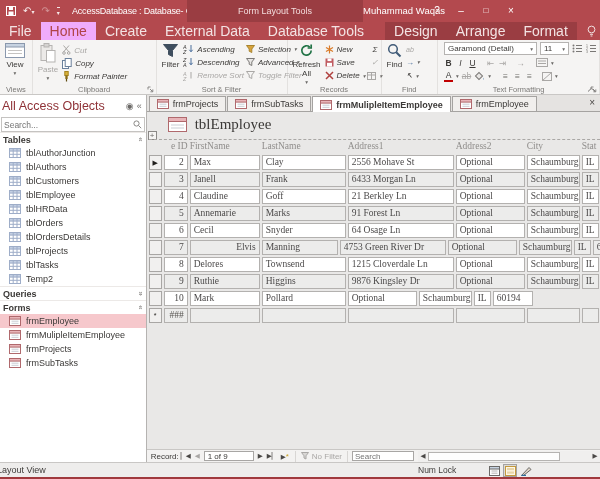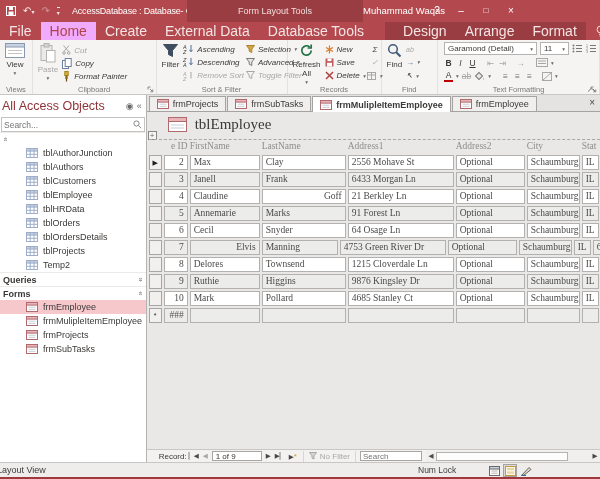--- a/index.html
+++ b/index.html
@@ -15,21 +15,21 @@
   .qat-custom{border-top:1px solid #f6e8e8;font-size:6px;padding-top:1px;color:#f6e8e8;}
   .tb-title{position:absolute;left:72px;top:0;width:118px;line-height:22px;font-size:9px;letter-spacing:-.2px;color:#fff;white-space:nowrap;overflow:hidden;}
   .tb-context{position:absolute;left:187px;top:0;width:176px;height:22px;background:#9a3d42;color:#f3dcdc;font-size:9px;line-height:22px;text-align:center;}
   .tb-user{position:absolute;left:363px;top:0;line-height:22px;font-size:9.5px;color:#fff;}
   .tb-btn{position:absolute;top:0;width:18px;height:22px;line-height:22px;text-align:center;color:#fff;font-size:10px;}
 
   
   .tabrow{position:absolute;top:22px;left:0;width:600px;height:18px;background:#b3494e;display:flex;align-items:stretch;}
   .rtab{line-height:18px;padding:0 9px;font-size:14px;color:#f3e3e3;white-space:nowrap;}
   .rtab.active{background:#f0abfc;color:#b04347;}
-  .ctxseg{display:flex;background:#9a3d42;margin-left:12px;padding-left:9px;}
+  .ctxseg{display:flex;background:#9a3d42;margin-left:12px;}
   .tellme{display:flex;align-items:center;gap:5px;color:#f3e3e3;font-size:9.5px;margin-left:10px;white-space:nowrap;}
 
   
   .ribbon{position:absolute;top:40px;left:0;width:600px;height:55px;background:#f5f4f3;border-bottom:1px solid #c9c7c5;display:flex;}
   .grp{position:relative;height:100%;border-right:1px solid #e3e1df;padding:2px 2px 12px 3px;display:flex;gap:2px;}
   .grp-label{position:absolute;bottom:0;left:0;right:0;text-align:center;font-size:7.5px;color:#7a7876;}
   .launcher{position:absolute;right:2px;bottom:1px;}
   .big{display:flex;flex-direction:column;align-items:center;justify-content:flex-start;font-size:8px;color:#3b3937;padding:1px 2px;text-align:center;line-height:9px;}
   .big .ic{margin-bottom:2px;}
   .smcol{display:flex;flex-direction:column;justify-content:flex-start;gap:1px;padding-top:1px;font-style:italic;}
@@ -50,21 +50,21 @@
   .nav-head{height:22px;display:flex;align-items:center;padding:0 4px;}
   .nav-title{font-size:12.5px;color:#8f3237;margin-left:-2px;white-space:nowrap;flex:1;}
   .nav-head .g{font-size:9px;color:#6b6967;margin-left:3px;}
   .nav-search{height:15px;margin:0 1px;border:1px solid #c5c3c1;background:#fff;display:flex;align-items:center;}
   .nav-search input{border:none;outline:none;flex:1;font-size:8.5px;color:#7a7876;padding:0 2px;min-width:0;}
   .nav-sec{height:14px;display:flex;align-items:center;padding:0 3px;font-size:9px;font-weight:bold;color:#3b3937;border-top:1px solid #ece9e7;}
   .nav-sec-label{flex:1;}
   .nav-chev{font-size:8px;color:#8a8886;display:inline-block;}
   .nav-chev.up{transform:rotate(90deg);}
   .nav-chev.down{transform:rotate(-90deg);}
-  .nav-item{height:14px;display:flex;align-items:center;gap:5px;padding-left:26px;font-size:9px;color:#3b3937;white-space:nowrap;}
+  .nav-item{height:14px;display:flex;align-items:center;gap:5px;padding-left:9px;font-size:9px;color:#3b3937;white-space:nowrap;}
   .nav-item.sel{background:#f6c8cc;}
 
   
   .docarea{position:relative;width:470px;height:100%;background:#e9e8e7;}
   .dtabbar{position:absolute;top:0;left:0;right:0;height:17px;background:#e5e3e1;border-bottom:1px solid #a5a3a1;display:flex;align-items:stretch;padding-left:2px;}
   .dtab{display:flex;align-items:center;gap:4px;padding:0 7px;font-size:9px;color:#3b3937;background:#f1efed;border:1px solid #a5a3a1;border-bottom:none;margin-right:1px;margin-top:1px;white-space:nowrap;}
   .dtab.active{background:#fff;font-weight:bold;position:relative;z-index:2;margin-bottom:-1px;}
   .dtab-close{position:absolute;right:5px;top:2px;font-size:10px;color:#4a4846;}
   .doccontent{position:absolute;top:17px;bottom:13px;left:0;right:0;overflow:hidden;}
   .form-title{position:absolute;top:4px;left:21px;display:flex;align-items:center;gap:8px;}
@@ -75,21 +75,21 @@
   .shcell{font-family:Liberation Serif, serif;font-size:9.5px;color:#8f8d8b;overflow:hidden;white-space:nowrap;flex:none;}
   .shcell.c0{text-align:right;}
   .srow{display:flex;gap:2px;margin-top:2px;height:15px;}
   .selcell{width:13px;flex:none;border:1px solid #a8a6a4;background:#f1f0ef;font-size:7px;line-height:13px;text-align:center;color:#1f1d1b;}
   .scell{flex:none;border:1px solid #b3b1af;background:#fff;font-family:"Liberation Serif",serif;font-size:9.5px;line-height:13px;color:#4b4949;padding:0 3px;white-space:nowrap;overflow:hidden;}
   .srow.alt .scell{background:#ececeb;}
   .scell.c0{text-align:right;}
   .newrow .scell.c0{color:#55524f;}
 
   
-  .recbar{position:absolute;bottom:0;left:0;right:0;height:13px;background:#f3f2f1;border-top:1px solid #c9c7c5;display:flex;align-items:center;font-size:8px;color:#3b3937;padding-left:12px;white-space:nowrap;}
+  .recbar{position:absolute;bottom:0;left:0;right:0;height:13px;background:#f3f2f1;border-top:1px solid #c9c7c5;display:flex;align-items:center;font-size:8px;color:#3b3937;padding-left:4px;white-space:nowrap;}
   .recbar .nbtn{font-size:6.5px;color:#4a4846;padding:0 2px;}
   .recbar .nbtn .bar{font-size:6.5px;}
   .rec-pos{width:50px;height:10px;border:1px solid #a8a6a4;background:#fff;font-size:8px;line-height:9px;padding-left:3px;margin:0 2px;}
   .rec-filter{display:flex;align-items:center;gap:3px;margin:0 4px;border-left:1px solid #d8d6d4;border-right:1px solid #d8d6d4;padding:0 5px;height:11px;}
   .rec-search{width:62px;height:10px;border:1px solid #a8a6a4;background:#fff;font-size:8px;padding:0 2px;outline:none;}
   .hscroll{flex:1;display:flex;align-items:center;height:11px;margin-left:4px;background:#f0efee;}
   .harrow{width:10px;text-align:center;font-size:6.5px;color:#4a4846;flex:none;}
   .hthumb{width:132px;height:9px;background:#fdfdfd;border:1px solid #b5b3b1;flex:none;}
   .htrack{flex:1;}
   .star{color:#c9a227;font-size:8px;}
@@ -477,20 +477,21 @@
         <input placeholder="Search..." style="">
         <span class="ic" style="padding-right:2px">
             <svg width="9" height="9">
               <circle cx="3.5" cy="3.5" r="2.6" fill="none" stroke="#8a8886"></circle>
               <line x1="5.5" y1="5.5" x2="8.2" y2="8.2" stroke="#8a8886"></line>
             </svg>
           </span>
       </div>
       <div>
           <div class="nav-sec">
+            <span class="nav-sec-label">Tables</span>
             <span class="nav-chev up">«</span>
           </div>
           <div class="nav-item">
             <span class="ic">
               <svg width="12" height="10">
                 <rect x="0.5" y="0.5" width="11" height="9" fill="#fff" stroke="#9eadc8"></rect>
                 <rect x="0.5" y="0.5" width="11" height="2.6" fill="#c3cfe3" stroke="#9eadc8"></rect>
                 <line x1="4.2" y1="0.5" x2="4.2" y2="9.5" stroke="#9eadc8"></line>
                 <line x1="8" y1="0.5" x2="8" y2="9.5" stroke="#9eadc8"></line>
                 <line x1="0.5" y1="6.3" x2="11.5" y2="6.3" stroke="#9eadc8"></line>
@@ -574,20 +575,32 @@
             <span class="ic">
               <svg width="12" height="10">
                 <rect x="0.5" y="0.5" width="11" height="9" fill="#fff" stroke="#9eadc8"></rect>
                 <rect x="0.5" y="0.5" width="11" height="2.6" fill="#c3cfe3" stroke="#9eadc8"></rect>
                 <line x1="4.2" y1="0.5" x2="4.2" y2="9.5" stroke="#9eadc8"></line>
                 <line x1="8" y1="0.5" x2="8" y2="9.5" stroke="#9eadc8"></line>
                 <line x1="0.5" y1="6.3" x2="11.5" y2="6.3" stroke="#9eadc8"></line>
               </svg>
             </span>
             <span>tblProjects</span>
+          </div>
+          <div class="nav-item">
+            <span class="ic">
+              <svg width="12" height="10">
+                <rect x="0.5" y="0.5" width="11" height="9" fill="#fff" stroke="#9eadc8"></rect>
+                <rect x="0.5" y="0.5" width="11" height="2.6" fill="#c3cfe3" stroke="#9eadc8"></rect>
+                <line x1="4.2" y1="0.5" x2="4.2" y2="9.5" stroke="#9eadc8"></line>
+                <line x1="8" y1="0.5" x2="8" y2="9.5" stroke="#9eadc8"></line>
+                <line x1="0.5" y1="6.3" x2="11.5" y2="6.3" stroke="#9eadc8"></line>
+              </svg>
+            </span>
+            <span>tblTasks</span>
           </div>
           <div class="nav-item">
             <span class="ic">
               <svg width="12" height="10">
                 <rect x="0.5" y="0.5" width="11" height="9" fill="#fff" stroke="#9eadc8"></rect>
                 <rect x="0.5" y="0.5" width="11" height="2.6" fill="#c3cfe3" stroke="#9eadc8"></rect>
                 <line x1="4.2" y1="0.5" x2="4.2" y2="9.5" stroke="#9eadc8"></line>
                 <line x1="8" y1="0.5" x2="8" y2="9.5" stroke="#9eadc8"></line>
                 <line x1="0.5" y1="6.3" x2="11.5" y2="6.3" stroke="#9eadc8"></line>
               </svg>
@@ -742,21 +755,21 @@
                 <span class="scell c3" style="width: 106px;">6433 Morgan Ln</span>
                 <span class="scell c4" style="width: 69px;">Optional</span>
                 <span class="scell c5" style="width: 53px;">Schaumburg</span>
                 <span class="scell c6" style="width: 17px;">IL</span>
                 <span class="scell c7" style="width: 40px;">60193</span>
               </div>
               <div class="srow">
                 <span class="selcell"></span>
                 <span class="scell c0" style="width: 24px;">4</span>
                 <span class="scell c1" style="width: 70px;">Claudine</span>
-                <span class="scell c2" style="width: 84px; text-align: right;">Goff</span>
+                <span class="scell c2" style="width: 84px;">Goff</span>
                 <span class="scell c3" style="width: 106px;">21 Berkley Ln</span>
                 <span class="scell c4" style="width: 69px;">Optional</span>
                 <span class="scell c5" style="width: 53px;">Schaumburg</span>
                 <span class="scell c6" style="width: 17px;">IL</span>
                 <span class="scell c7" style="width: 40px;">60193</span>
               </div>
               <div class="srow alt">
                 <span class="selcell"></span>
                 <span class="scell c0" style="width: 24px;">5</span>
                 <span class="scell c1" style="width: 70px;">Annemarie</span>
@@ -809,21 +822,20 @@
                 <span class="scell c4" style="width: 69px;">Optional</span>
                 <span class="scell c5" style="width: 53px;">Schaumburg</span>
                 <span class="scell c6" style="width: 17px;">IL</span>
                 <span class="scell c7" style="width: 40px;">60193</span>
               </div>
               <div class="srow">
                 <span class="selcell"></span>
                 <span class="scell c0" style="width: 24px;">10</span>
                 <span class="scell c1" style="width: 70px;">Mark</span>
                 <span class="scell c2" style="width: 84px;">Pollard</span>
-                <span class="scell c3" style="width: 106px;">4685 Stanley Ct</span>
                 <span class="scell c4" style="width: 69px;">Optional</span>
                 <span class="scell c5" style="width: 53px;">Schaumburg</span>
                 <span class="scell c6" style="width: 17px;">IL</span>
                 <span class="scell c7" style="width: 40px;">60194</span>
               </div>
               <div class="srow alt newrow">
                 <span class="selcell">*</span>
                 <span class="scell c0" style="width: 24px;">###</span>
                 <span class="scell c1" style="width: 70px;"></span>
                 <span class="scell c2" style="width: 84px;"></span>

